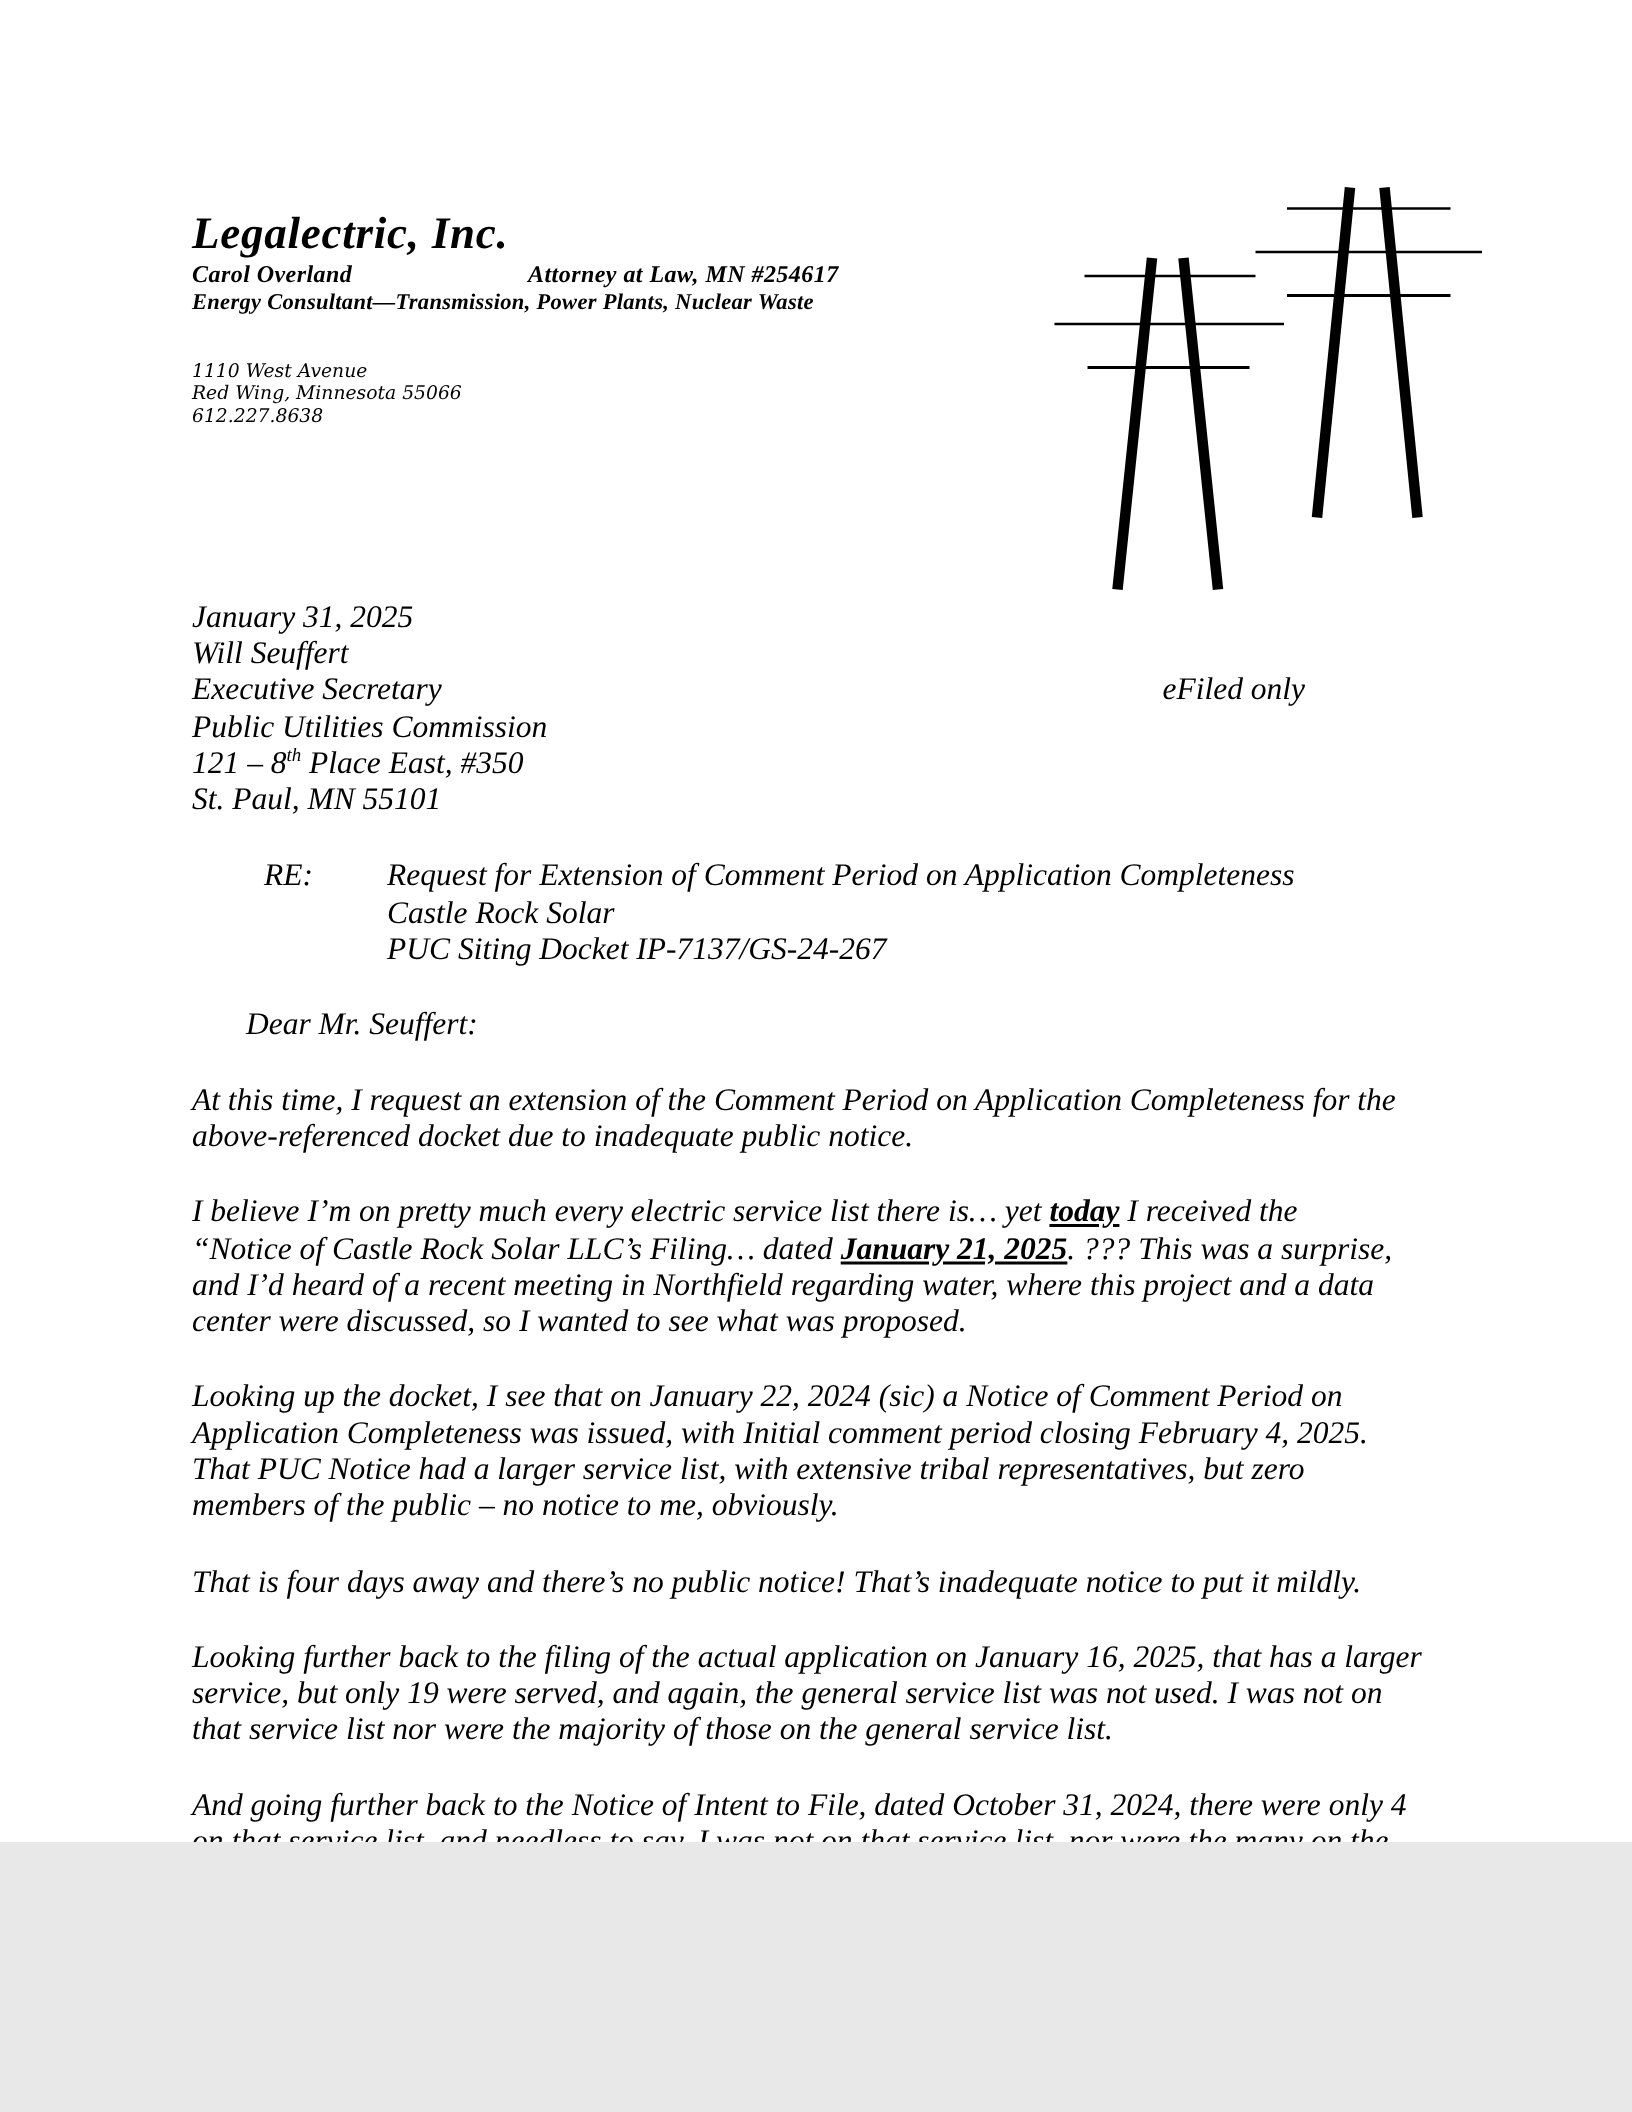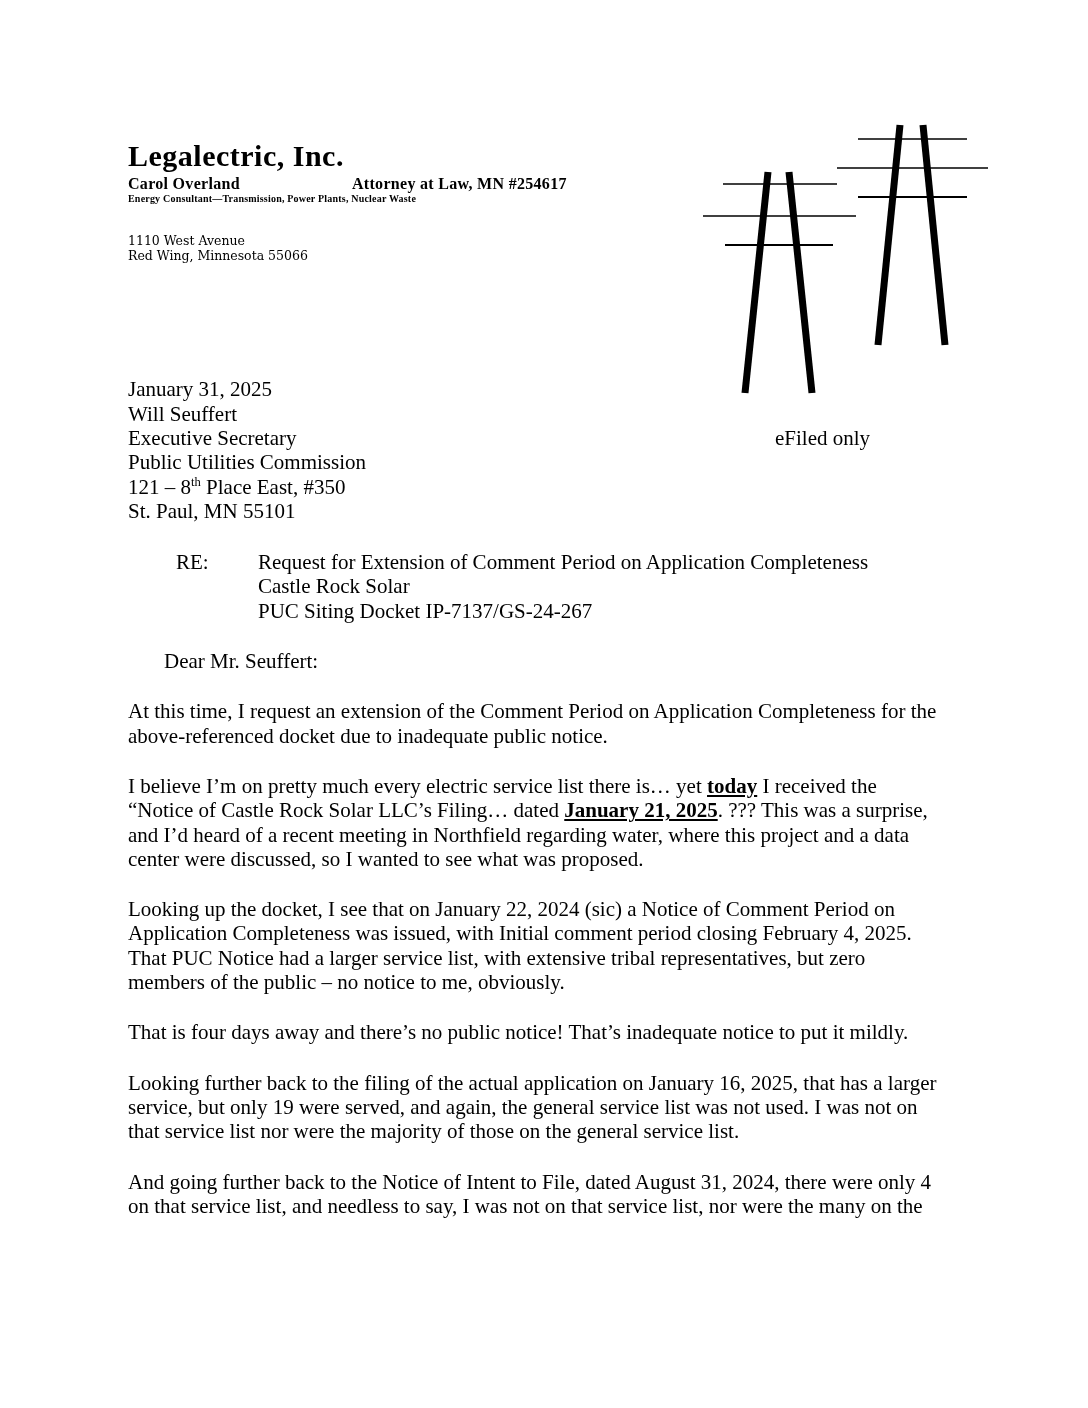--- a/index.html
+++ b/index.html
@@ -1,46 +1,47 @@
 <!DOCTYPE html>
 <html><head>
 <meta charset="utf-8">
 <style>
   * { margin: 0; padding: 0; box-sizing: border-box; }
   html, body { background: #e8e8e8; }
   .page {
     position: relative;
     width: 1088px;
-    height: 1408px;
+    height: 1228px;
     margin: 0 auto;
     background: #ffffff;
     color: #000000;
     padding: 140px 130px 0 128px;
     overflow: hidden;
     font-family: "Liberation Serif", serif;
+    font-style: italic;
   }
   
   .company {
     font-family: "Liberation Serif", serif;
     font-weight: bold;
     font-size: 30px;
     line-height: 1.05;
     letter-spacing: 0.5px;
   }
   .attorney-row {
     margin-top: 3px;
     font-weight: bold;
     font-size: 16px;
     line-height: 1.15;
     letter-spacing: 0.3px;
   }
   .attorney-name { display: inline-block; width: 224px; }
   .tagline, .email {
     font-weight: bold;
-    font-size: 10px;
+    font-size: 15px;
     line-height: 1.2;
     letter-spacing: 0.2px;
   }
   .addr {
     margin-top: 28px;
     font-family: "DejaVu Serif", serif;
     font-size: 12.5px;
     line-height: 1.22;
   }
   .towers {
@@ -84,20 +85,21 @@
         <line x1="233" y1="15" x2="255" y2="235" stroke-width="7"></line>
       </g>
     </svg>
 
     <div class="company">Legalectric, Inc.</div>
     <div class="attorney-row"><span class="attorney-name">Carol Overland</span><span class="attorney-title">Attorney at Law, MN #254617</span></div>
     <div class="tagline">Energy Consultant—Transmission, Power Plants, Nuclear Waste</div>
     <div class="addr">
       <div>1110 West Avenue</div>
       <div>Red Wing, Minnesota 55066</div>
+      <div>612.227.8638</div>
     </div>
   </header>
 
   <main class="body-text">
     <div class="date">January 31, 2025</div>
 
     <div class="recipient">
       <div>Will Seuffert</div>
       <div class="sec-line"><span>Executive Secretary</span><span class="efiled">eFiled only</span></div>
       <div>Public Utilities Commission</div>
@@ -118,17 +120,17 @@
 and I’d heard of a recent meeting in Northfield regarding water, where this project and a data
 center were discussed, so I wanted to see what was proposed.</span></p>
     <p class="para">Looking up the docket, I see that on January 22, 2024 (sic) a Notice of Comment Period on
 Application Completeness was issued, with Initial comment period closing February 4, 2025.
 That PUC Notice had a larger service list, with extensive tribal representatives, but zero
 members of the public – no notice to me, obviously.</p>
     <p class="para">That is four days away and there’s no public notice! That’s inadequate notice to put it mildly.</p>
     <p class="para">Looking further back to the filing of the actual application on January 16, 2025, that has a larger
 service, but only 19 were served, and again, the general service list was not used. I was not on
 that service list nor were the majority of those on the general service list.</p>
-    <p class="para">And going further back to the Notice of Intent to File, dated August 31, 2024, there were only 4
+    <p class="para">And going further back to the Notice of Intent to File, dated October 31, 2024, there were only 4
 on that service list, and needless to say, I was not on that service list, nor were the many on the</p>
   </main>
 
 </div>
 
 </body></html>

